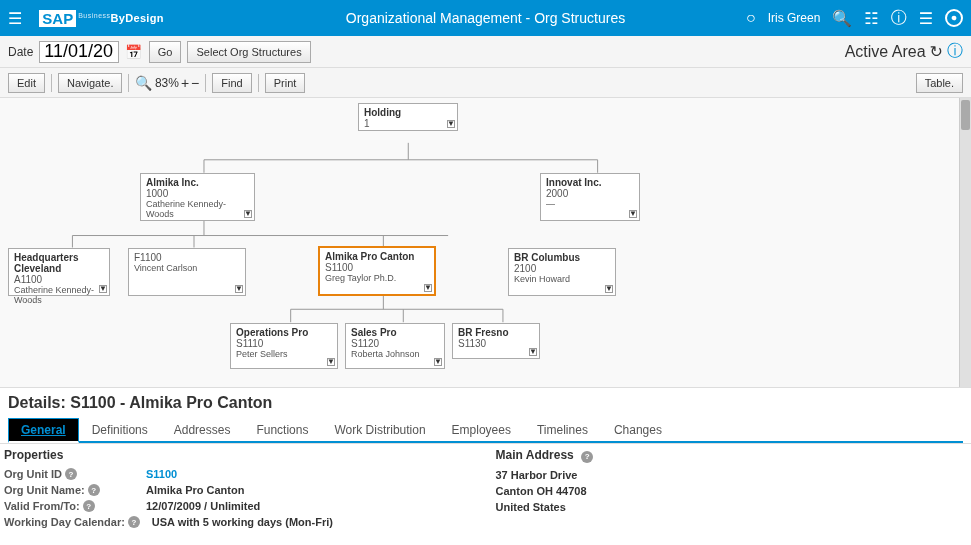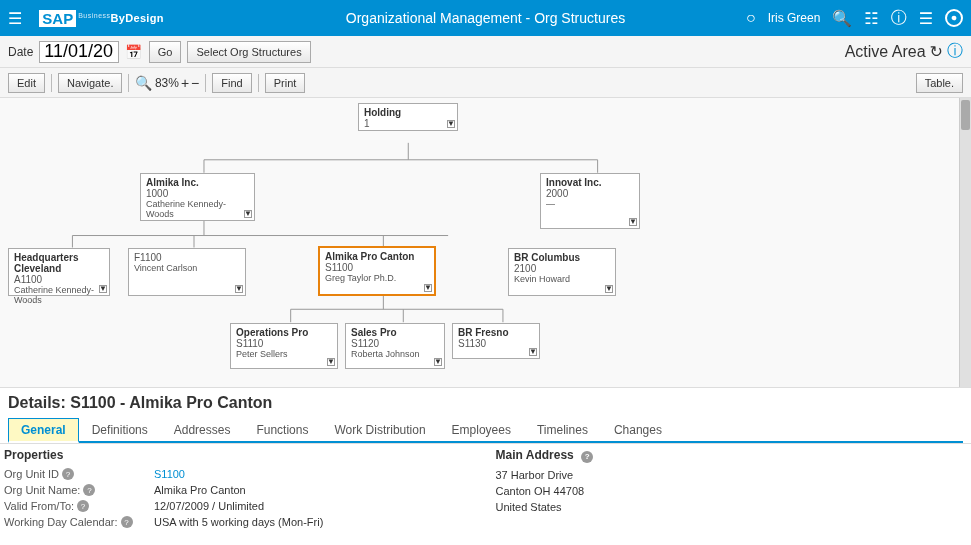--- a/index.html
+++ b/index.html
@@ -128,37 +128,38 @@
       padding: 4px 12px;
       font-size: 12px;
       cursor: pointer;
       color: #555;
       border: 1px solid transparent;
       border-bottom: none;
       position: relative;
       top: 2px;
     }
     .tab.active {
-      background: #fef9c3;
+      background: #000000;
       color: #008fd3;
       border: 1px solid #008fd3;
       border-bottom: 2px solid white;
       font-weight: bold;
+      text-decoration: underline;
     }
 
     
     .properties-section {
       display: flex;
       padding: 4px;
       gap: 20px;
     }
     .properties-left { flex: 1; }
     .properties-right { flex: 1; }
     .section-header { font-size: 12px; font-weight: bold; color: #333; margin-bottom: 6px; }
-    .prop-row { display: flex; align-items: center; margin-bottom: 4px; gap: 20px; }
+    .prop-row { display: flex; align-items: center; margin-bottom: 4px; gap: 12px; font-weight: bold; }
     .prop-label { font-size: 11px; color: #555; min-width: 130px; display: flex; align-items: center; gap: 3px; }
     .prop-value { font-size: 11px; color: #333; }
     .prop-value.link { color: #008fd3; cursor: pointer; }
     .info-icon { width: 12px; height: 12px; border-radius: 50%; background: #999; color: white; font-size: 8px; display: inline-flex; align-items: center; justify-content: center; cursor: pointer; flex-shrink: 0; }
 
     
     .node-box {
       position: absolute;
       background: white;
       border: 1px solid #aaa;
@@ -292,21 +293,21 @@
     <div class="expand-btn">▼</div>
   </div>
 
   <div class="node-box" style="left:140px;top:75px;width:115px;height:48px;">
     <div class="node-title">Almika Inc.</div>
     <div class="node-id">1000</div>
     <div class="node-person">Catherine Kennedy-Woods</div>
     <div class="expand-btn">▼</div>
   </div>
 
-  <div class="node-box" style="left:540px;top:75px;width:100px;height:56px;">
+  <div class="node-box" style="left:540px;top:75px;width:100px;height:48px;">
     <div class="node-title">Innovat Inc.</div>
     <div class="node-id">2000</div>
     <div class="node-person">—</div>
     <div class="expand-btn">▼</div>
   </div>
 
   <div class="node-box" style="left:8px;top:150px;width:102px;height:48px;">
     <div class="node-title">Headquarters Cleveland</div>
     <div class="node-id">A1100</div>
     <div class="node-person">Catherine Kennedy-Woods</div>

